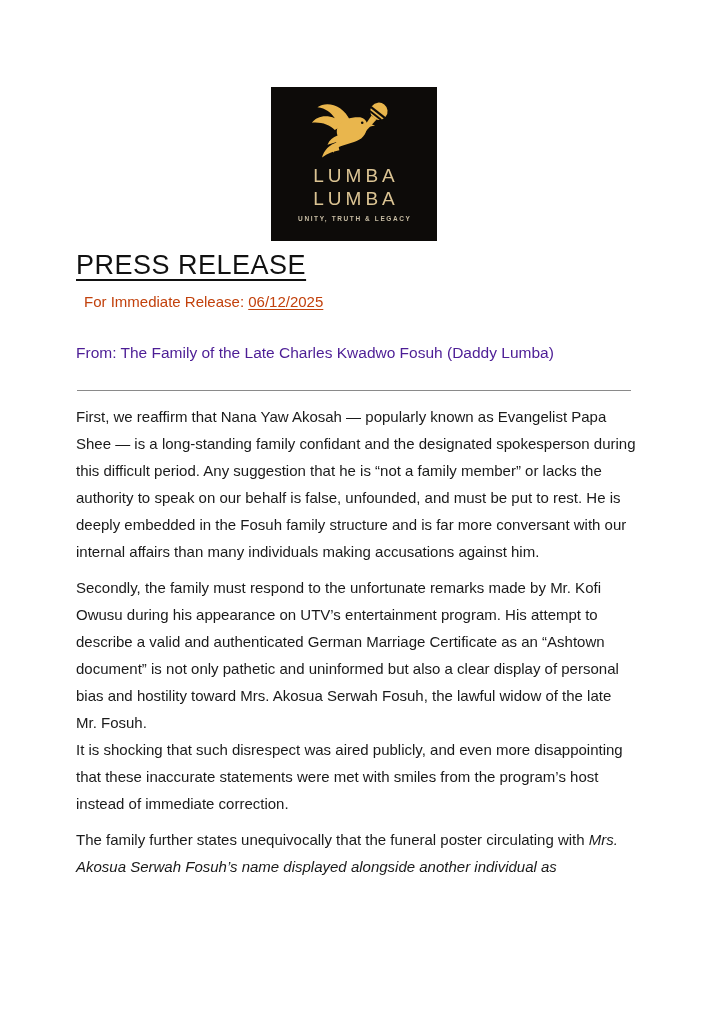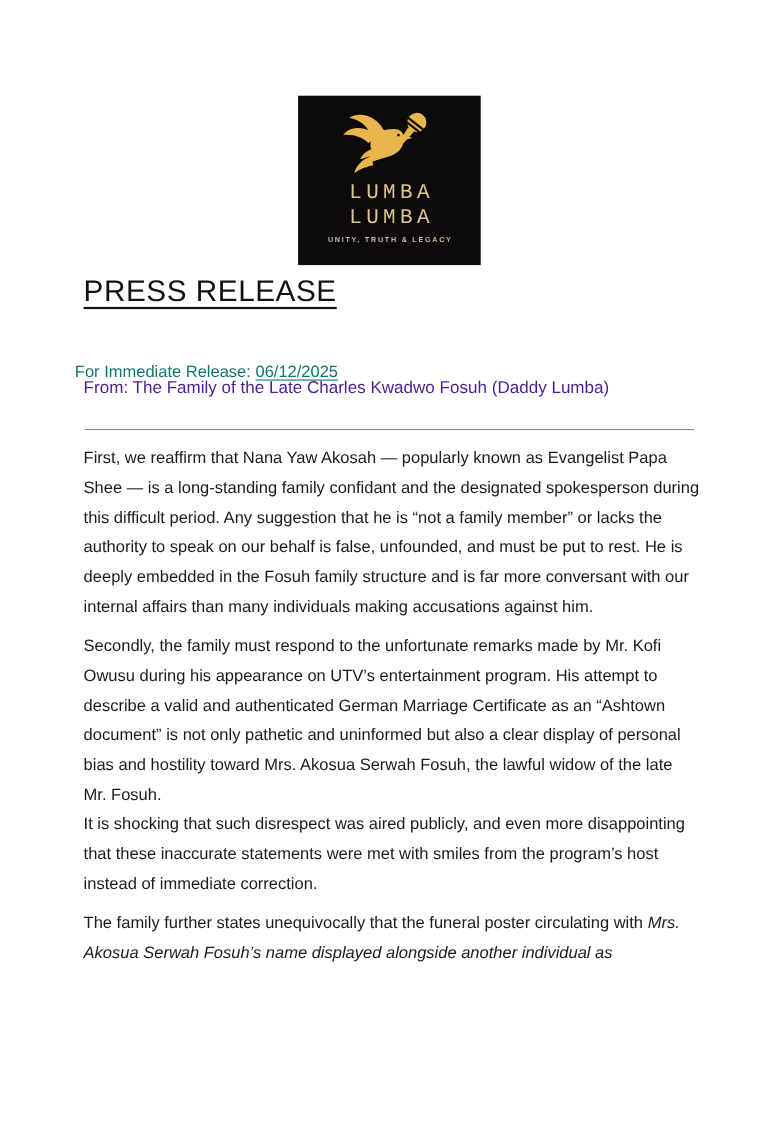--- a/index.html
+++ b/index.html
@@ -22,21 +22,21 @@
     height: 154px;
     background: #0d0b09;
     display: flex;
     flex-direction: column;
     align-items: center;
     box-sizing: border-box;
     padding-top: 12px;
   }
   .logo-art { width: 96px; height: 64px; display: block; }
   .logo-word {
-    font-family: Liberation Mono, monospace;
+    font-family: Liberation Sans, sans-serif;
     color: #dcc493;
     font-size: 19px;
     letter-spacing: 4px;
     line-height: 1.12;
     text-indent: 4px; 
     text-align: center;
     margin-top: 2px;
   }
   .logo-tagline {
     margin-top: 5px;
@@ -55,25 +55,24 @@
     font-size: 27px;
     font-weight: normal;
     letter-spacing: 0.5px;
     color: #111111;
     text-decoration: underline;
     text-decoration-thickness: 2px;
     text-underline-offset: 5px;
   }
   .release-line {
     position: absolute;
-    left: 68px;
+    left: 84px;
     top: 293px;
     font-size: 15px;
-    color: #0f766e;
-    margin-top: 37px;
+    color: #c2410c;
   }
   .release-line .date { text-decoration: underline; text-underline-offset: 2px; }
   .from-line {
     position: absolute;
     left: 76px;
     top: 344px;
     font-size: 15.5px;
     color: #4c1d95;
   }
   .divider {

